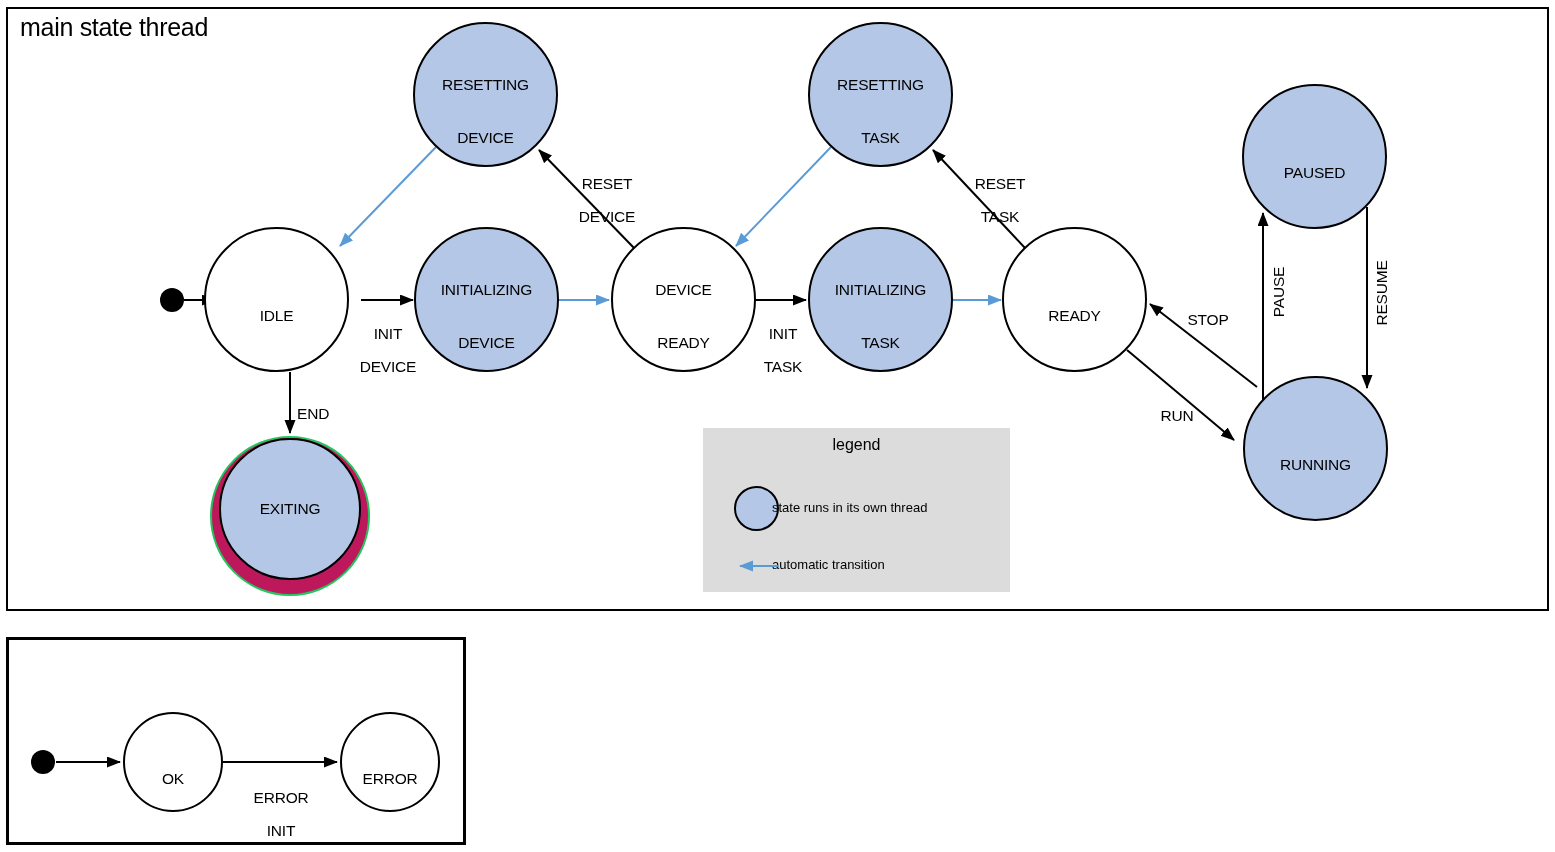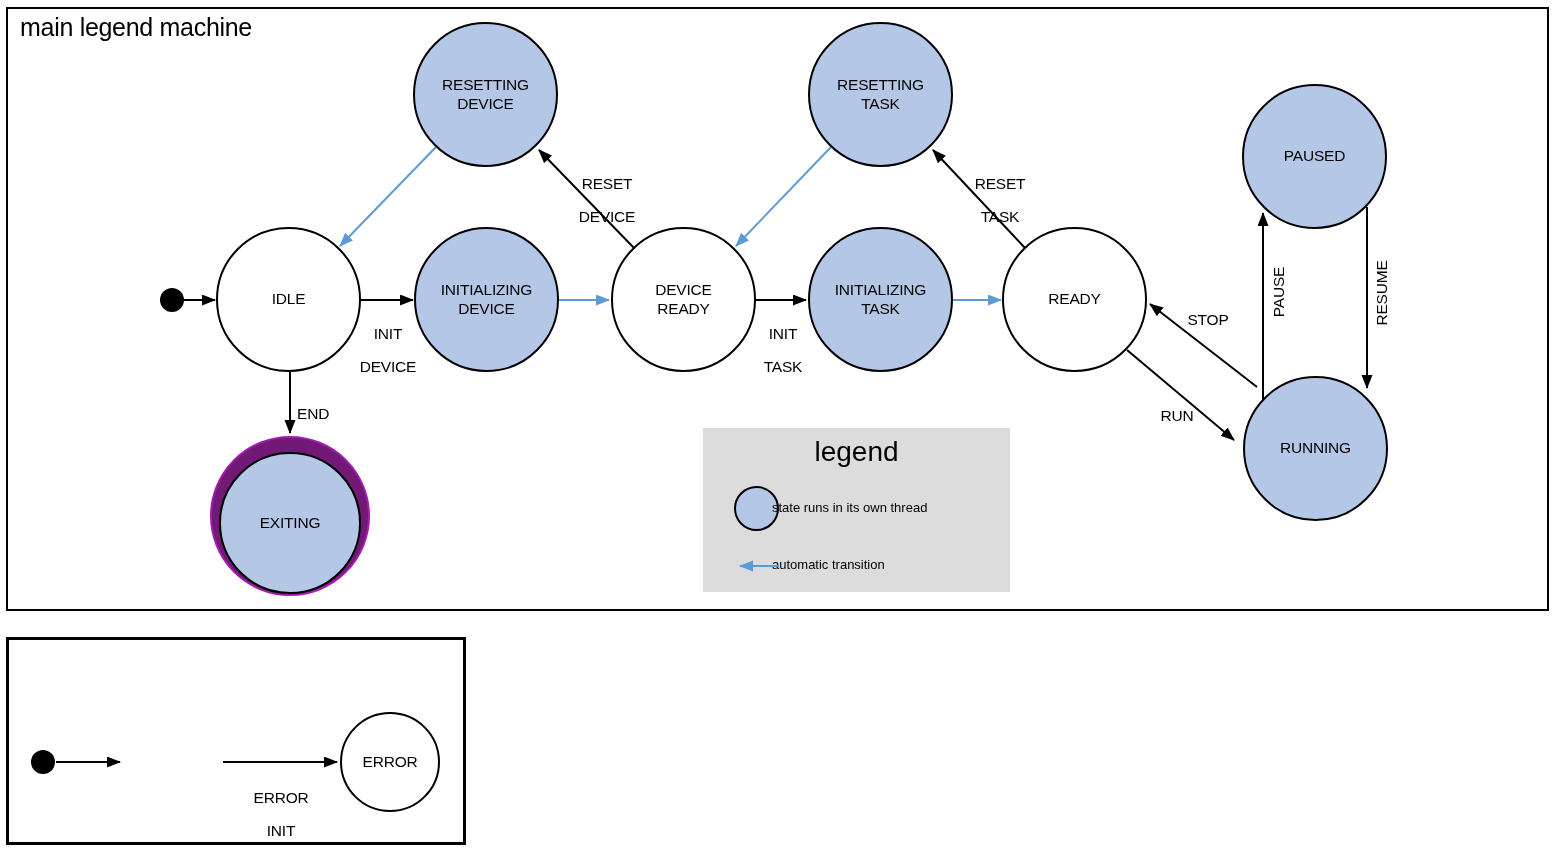--- a/index.html
+++ b/index.html
@@ -10,58 +10,58 @@
   }
   .panel { position:absolute; box-sizing:border-box; border:2px solid #000; background:#fff; z-index:0; }
   .panel-title { position:absolute; font-size:25px; letter-spacing:-0.3px; z-index:3; white-space:nowrap; }
   #arrow-layer { position:absolute; left:0; top:0; z-index:2; }
   .state {
     position:absolute; box-sizing:border-box; border:2px solid #000; border-radius:50%;
     background:#fff; display:flex; align-items:center; justify-content:center;
     text-align:center; font-size:15.5px; line-height:1.22; letter-spacing:-0.2px; z-index:3;
   }
   .state.thread { background:#b4c7e7; }
-  .state .lbl span { display:block; }
+  .state .lbl span { display:block;margin-top:34px; }
   .dot { position:absolute; width:24px; height:24px; border-radius:50%; background:#000; z-index:3; }
   .final-outer {
-    position:absolute; box-sizing:border-box; width:160px; height:160px; border:2px solid #a21caf;
-    border-radius:50%; background:#701a75; display:flex; align-items:flex-end; justify-content:center; z-index:3;
+    position:absolute; box-sizing:border-box; width:160px; height:160px; border:2px solid #22c55e;
+    border-radius:50%; background:#be185d; display:flex; align-items:flex-start; justify-content:center; z-index:3;
   }
   .final-inner {
     box-sizing:border-box; width:142px; height:142px; border:2px solid #000; border-radius:50%;
     background:#b4c7e7; display:flex; align-items:center; justify-content:center;
     text-align:center; font-size:15.5px; letter-spacing:-0.2px;
   }
   .tlabel {
     position:absolute; font-size:15.5px; line-height:17px; text-align:center;
     white-space:nowrap; letter-spacing:-0.2px; z-index:3;
   }
   .tlabel.centered { transform:translateX(-50%); }
   .tlabel.rot { transform:translate(-50%,-50%) rotate(-90deg); }
   .tlabel span { display:block;margin-top:16px; }
   #legend-box {
     position:absolute; left:703px; top:428px; width:307px; height:164px;
     background:#dcdcdc; z-index:1;
   }
-  #legend-title { position:absolute; left:0; top:8px; width:100%; text-align:center; font-size:28px; }
+  #legend-title { position:absolute; left:0; top:8px; width:100%; text-align:center; font-size:16px; }
   #legend-circle {
     position:absolute; left:31px; top:58px; width:45px; height:45px; box-sizing:border-box;
     border:2px solid #000; border-radius:50%; background:#b4c7e7;
   }
   .legend-text { position:absolute; left:69px; font-size:13px; white-space:nowrap; }
 </style>
 </head>
 <body>
 
 <div id="canvas">
 
   <div class="panel" style="left:6px; top:7px; width:1543px; height:604px;"></div>
   <div class="panel" style="left:6px; top:637px; width:460px; height:208px; border-width:3px;"></div>
 
-  <div class="panel-title" style="left:20px; top:13px;">main legend machine</div>
+  <div class="panel-title" style="left:20px; top:13px;">main state thread</div>
 
   <div id="legend-box">
     <div id="legend-title">legend</div>
     <div id="legend-circle"></div>
     <div class="legend-text" style="top:72px;">state runs in its own thread</div>
     <div class="legend-text" style="top:129px;">automatic transition</div>
   </div>
 
   <svg id="arrow-layer" width="1555" height="852">
     <defs>
@@ -89,21 +89,21 @@
     <line x1="436" y1="147" x2="340" y2="246" stroke="#5b9bd5" stroke-width="2" marker-end="url(#au)"></line>
     <line x1="559" y1="300" x2="609" y2="300" stroke="#5b9bd5" stroke-width="2" marker-end="url(#au)"></line>
     <line x1="831" y1="147" x2="736" y2="246" stroke="#5b9bd5" stroke-width="2" marker-end="url(#au)"></line>
     <line x1="953" y1="300" x2="1001" y2="300" stroke="#5b9bd5" stroke-width="2" marker-end="url(#au)"></line>
     <line x1="779" y1="566" x2="740" y2="566" stroke="#5b9bd5" stroke-width="2" marker-end="url(#au)"></line>
   </svg>
 
   <div class="dot" style="left:160px; top:288px;"></div>
   <div class="dot" style="left:31px; top:750px;"></div>
 
-  <div class="state" style="left:216px; top:227px; width:145px; height:145px;">
+  <div class="state" style="left:204px; top:227px; width:145px; height:145px;">
     <div class="lbl">
         <span>IDLE</span>
       </div>
   </div>
 
   <div class="state thread" style="left:414px; top:227px; width:145px; height:145px;">
     <div class="lbl">
       <span>INITIALIZING</span>
       <span>DEVICE</span>
     </div>
@@ -154,20 +154,25 @@
         <span>RUNNING</span>
       </div>
   </div>
 
   <div class="final-outer" style="left:210px; top:436px;">
     <div class="final-inner">
       <span>EXITING</span>
     </div>
   </div>
 
+  <div class="state" style="left:123px; top:712px; width:100px; height:100px;">
+    <div class="lbl">
+        <span>OK</span>
+      </div>
+  </div>
   <div class="state" style="left:340px; top:712px; width:100px; height:100px;">
     <div class="lbl">
         <span>ERROR</span>
       </div>
   </div>
 
   <div class="tlabel centered" style="left:388px; top:309px;">
     <span>INIT</span>
     <span>DEVICE</span>
   </div>

